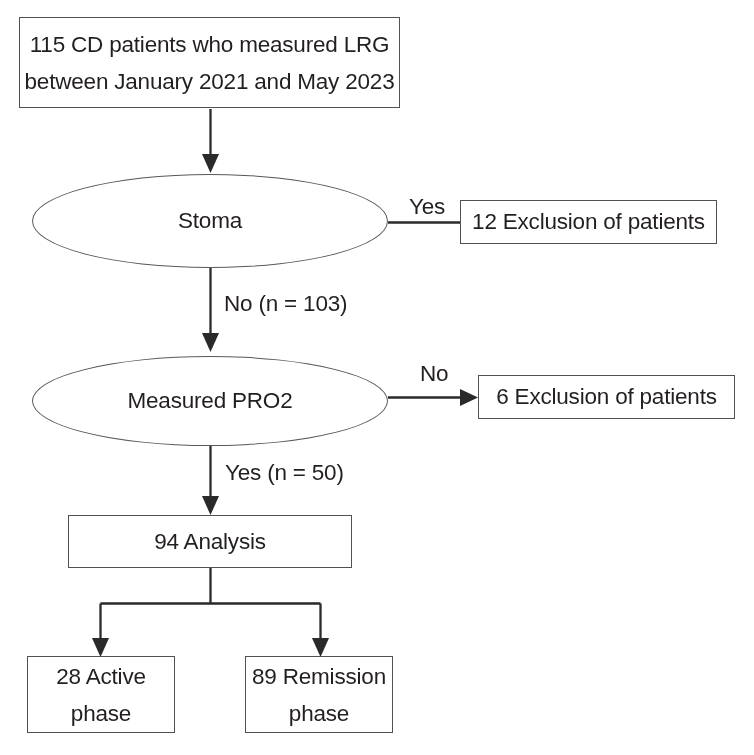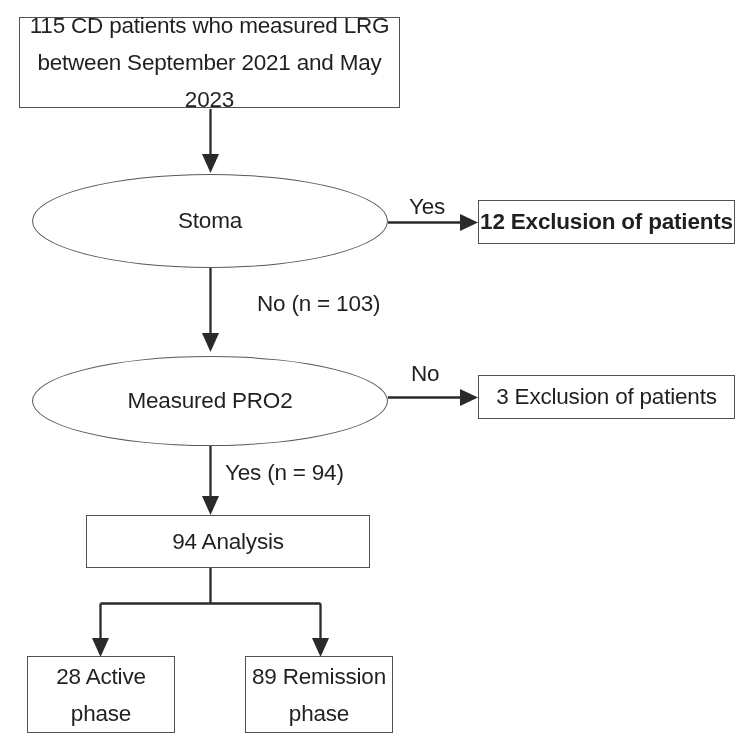--- a/index.html
+++ b/index.html
@@ -60,29 +60,29 @@
     justify-content: center;
     text-align: center;
   }
   .edge-label {
     position: absolute;
     white-space: nowrap;
     background: var(--bg);
   }
   #node-start      { left: 19px;  top: 17px;  width: 381px; height: 91px; line-height: 37px; }
   #node-stoma      { left: 32px;  top: 174px; width: 356px; height: 94px; }
-  #node-excl-stoma { left: 478px; top: 200px; width: 257px; height: 44px; font-weight: bold; }
+  #node-excl-stoma { left: 460px; top: 200px; width: 257px; height: 44px; }
   #node-pro2       { left: 32px;  top: 356px; width: 356px; height: 90px; }
   #node-excl-pro2  { left: 478px; top: 375px; width: 257px; height: 44px; }
-  #node-analysis   { left: 68px;  top: 515px; width: 284px; height: 53px; margin-left: 18px; }
+  #node-analysis   { left: 68px;  top: 515px; width: 284px; height: 53px; }
   #node-active     { left: 27px;  top: 656px; width: 148px; height: 77px; line-height: 37px; }
   #node-remission  { left: 245px; top: 656px; width: 148px; height: 77px; line-height: 37px; }
   #label-stoma-yes { left: 409px; top: 186px; margin-top: 8px; }
-  #label-stoma-no  { left: 224px; top: 291px; margin-left: 33px; }
-  #label-pro2-no   { left: 411px; top: 361px; }
+  #label-stoma-no  { left: 224px; top: 291px; }
+  #label-pro2-no   { left: 420px; top: 361px; }
   #label-pro2-yes  { left: 225px; top: 460px; }
 </style>
 </head>
 <body>
 
 <div class="canvas">
 
   <svg class="connectors" viewBox="0 0 754 755" aria-hidden="true">
     <g>
       <path d="M210.5 109 V155"></path>
@@ -106,21 +106,21 @@
     </g>
     <g>
       <path d="M210.5 568 V603.5 M100.5 603.5 H320.5 M100.5 603.5 V639 M320.5 603.5 V639"></path>
       <polygon points="100.5,657 92,638 109,638"></polygon>
       <polygon points="320.5,657 312,638 329,638"></polygon>
     </g>
   </svg>
 
   <div class="node-box multiline" id="node-start">
     <div>115 CD patients who measured LRG</div>
-    <div>between September 2021 and May 2023</div>
+    <div>between January 2021 and May 2023</div>
   </div>
 
   <div class="ellipse" id="node-stoma">
     <span>Stoma</span>
   </div>
 
   <div class="edge-label" id="label-stoma-yes">Yes</div>
 
   <div class="node-box" id="node-excl-stoma">
     <span>12 Exclusion of patients</span>
@@ -128,24 +128,24 @@
 
   <div class="edge-label" id="label-stoma-no">No (n = 103)</div>
 
   <div class="ellipse" id="node-pro2">
     <span>Measured PRO2</span>
   </div>
 
   <div class="edge-label" id="label-pro2-no">No</div>
 
   <div class="node-box" id="node-excl-pro2">
-    <span>3 Exclusion of patients</span>
+    <span>6 Exclusion of patients</span>
   </div>
 
-  <div class="edge-label" id="label-pro2-yes">Yes (n = 94)</div>
+  <div class="edge-label" id="label-pro2-yes">Yes (n = 50)</div>
 
   <div class="node-box" id="node-analysis">
     <span>94 Analysis</span>
   </div>
 
   <div class="node-box multiline" id="node-active">
     <div>28 Active</div>
     <div>phase</div>
   </div>
 

